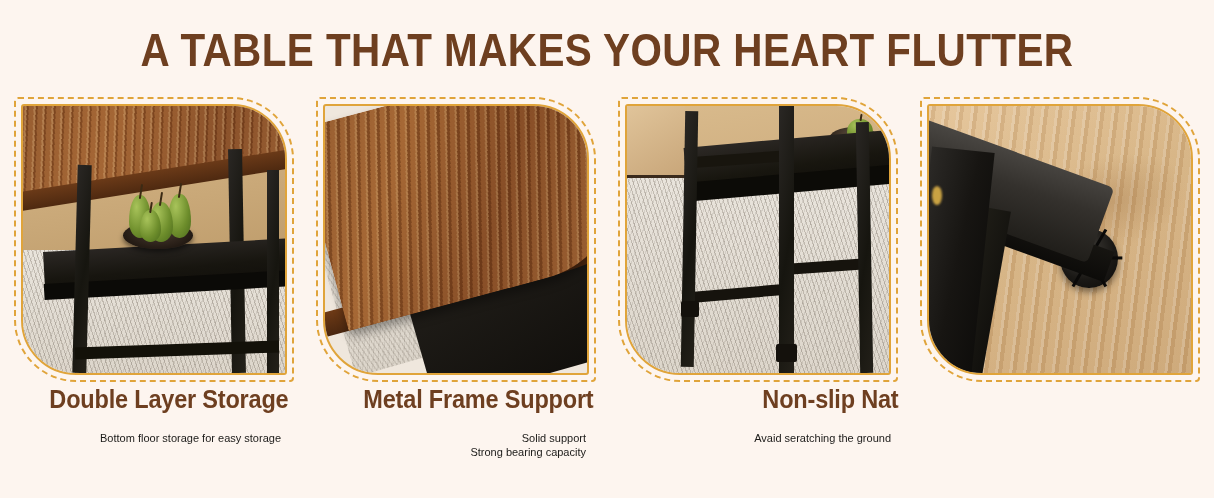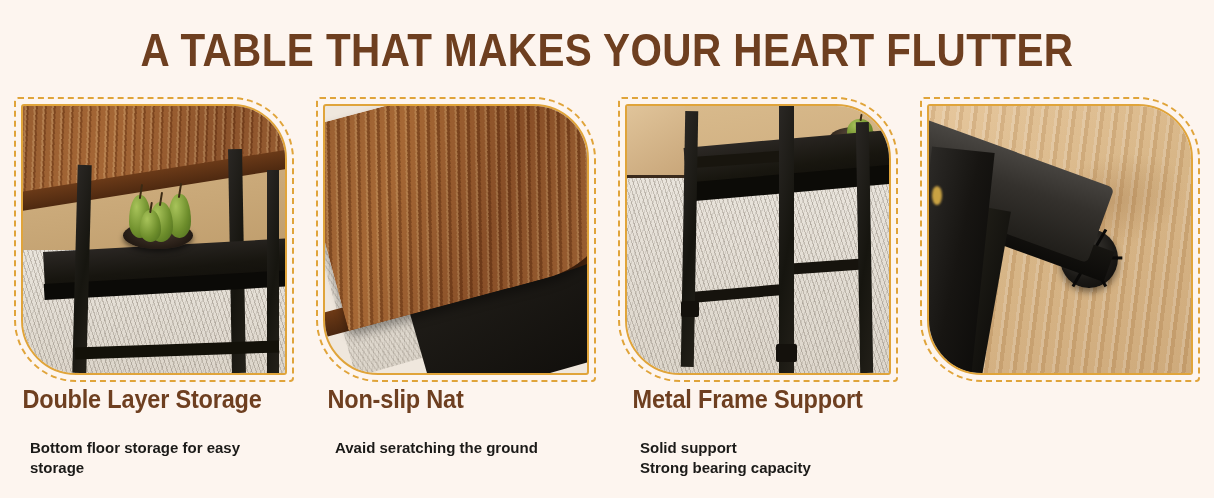--- a/index.html
+++ b/index.html
@@ -210,37 +210,36 @@
     background:#C9A243; border-radius:50%; filter:blur(1px); }
 
   
   .captions{
     position:absolute;
     top:386px; left:14px;
     width:1186px;
     display:flex;
     gap:22px;
   }
-  .caption{ width:283px; text-align:left; }
+  .caption{ width:283px; text-align:right; }
   .cap-title{
     color:#6E3F20;
     font-weight:bold;
     font-size:25px;
     line-height:1.1;
     letter-spacing:-0.2px;
     transform:scaleX(0.94);
     white-space:nowrap;
   }
   .cap-desc{
-    margin-top:24px;
+    margin-top:17px;
     color:#1B1A18;
-    font-size:15px;
+    font-size:11px;
     line-height:1.34;
     padding:0 16px;
-    font-weight:bold;
   }
 </style>
 </head>
 <body>
 
 <div class="title">A TABLE THAT MAKES YOUR HEART FLUTTER</div>
 
 <div class="panels">
 
   <div class="panel">
@@ -324,23 +323,23 @@
   </div>
 
 </div>
 
 <div class="captions">
   <div class="caption">
     <div class="cap-title">Double Layer Storage</div>
     <div class="cap-desc">Bottom floor storage for easy storage</div>
   </div>
   <div class="caption">
-    <div class="cap-title">Non-slip Nat</div>
-    <div class="cap-desc">Avaid seratching the ground</div>
-  </div>
-  <div class="caption">
     <div class="cap-title">Metal Frame Support</div>
     <div class="cap-desc">
       <span>Solid support</span><br>
       <span>Strong bearing capacity</span>
     </div>
   </div>
+  <div class="caption">
+    <div class="cap-title">Non-slip Nat</div>
+    <div class="cap-desc">Avaid seratching the ground</div>
+  </div>
 </div>
 
 </body></html>

